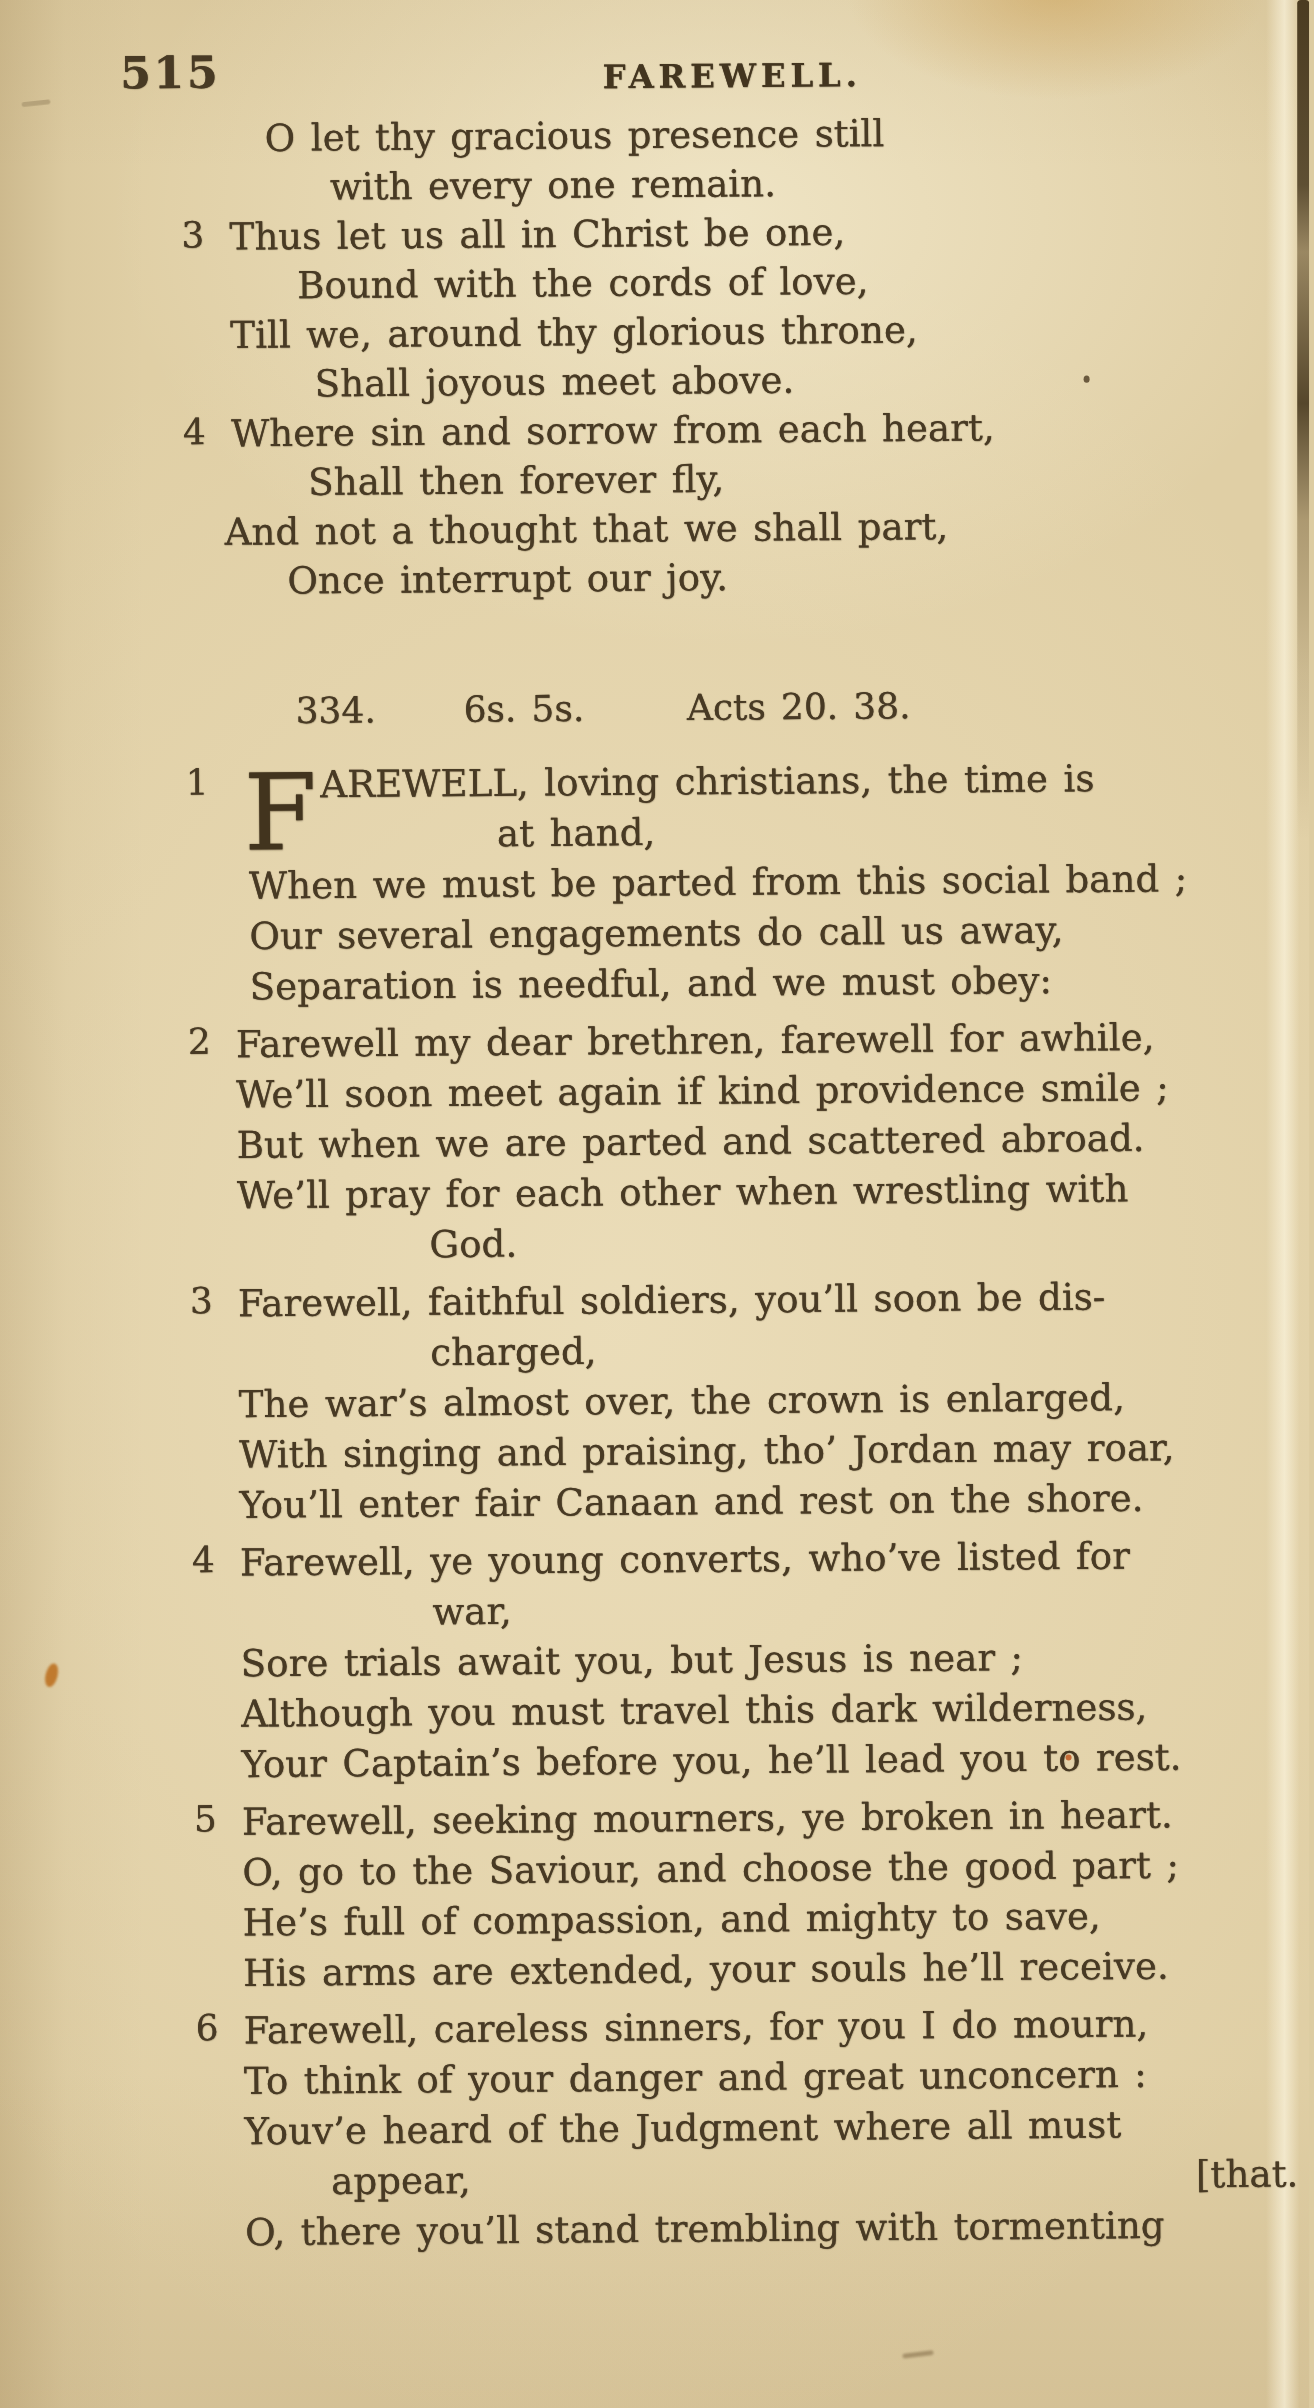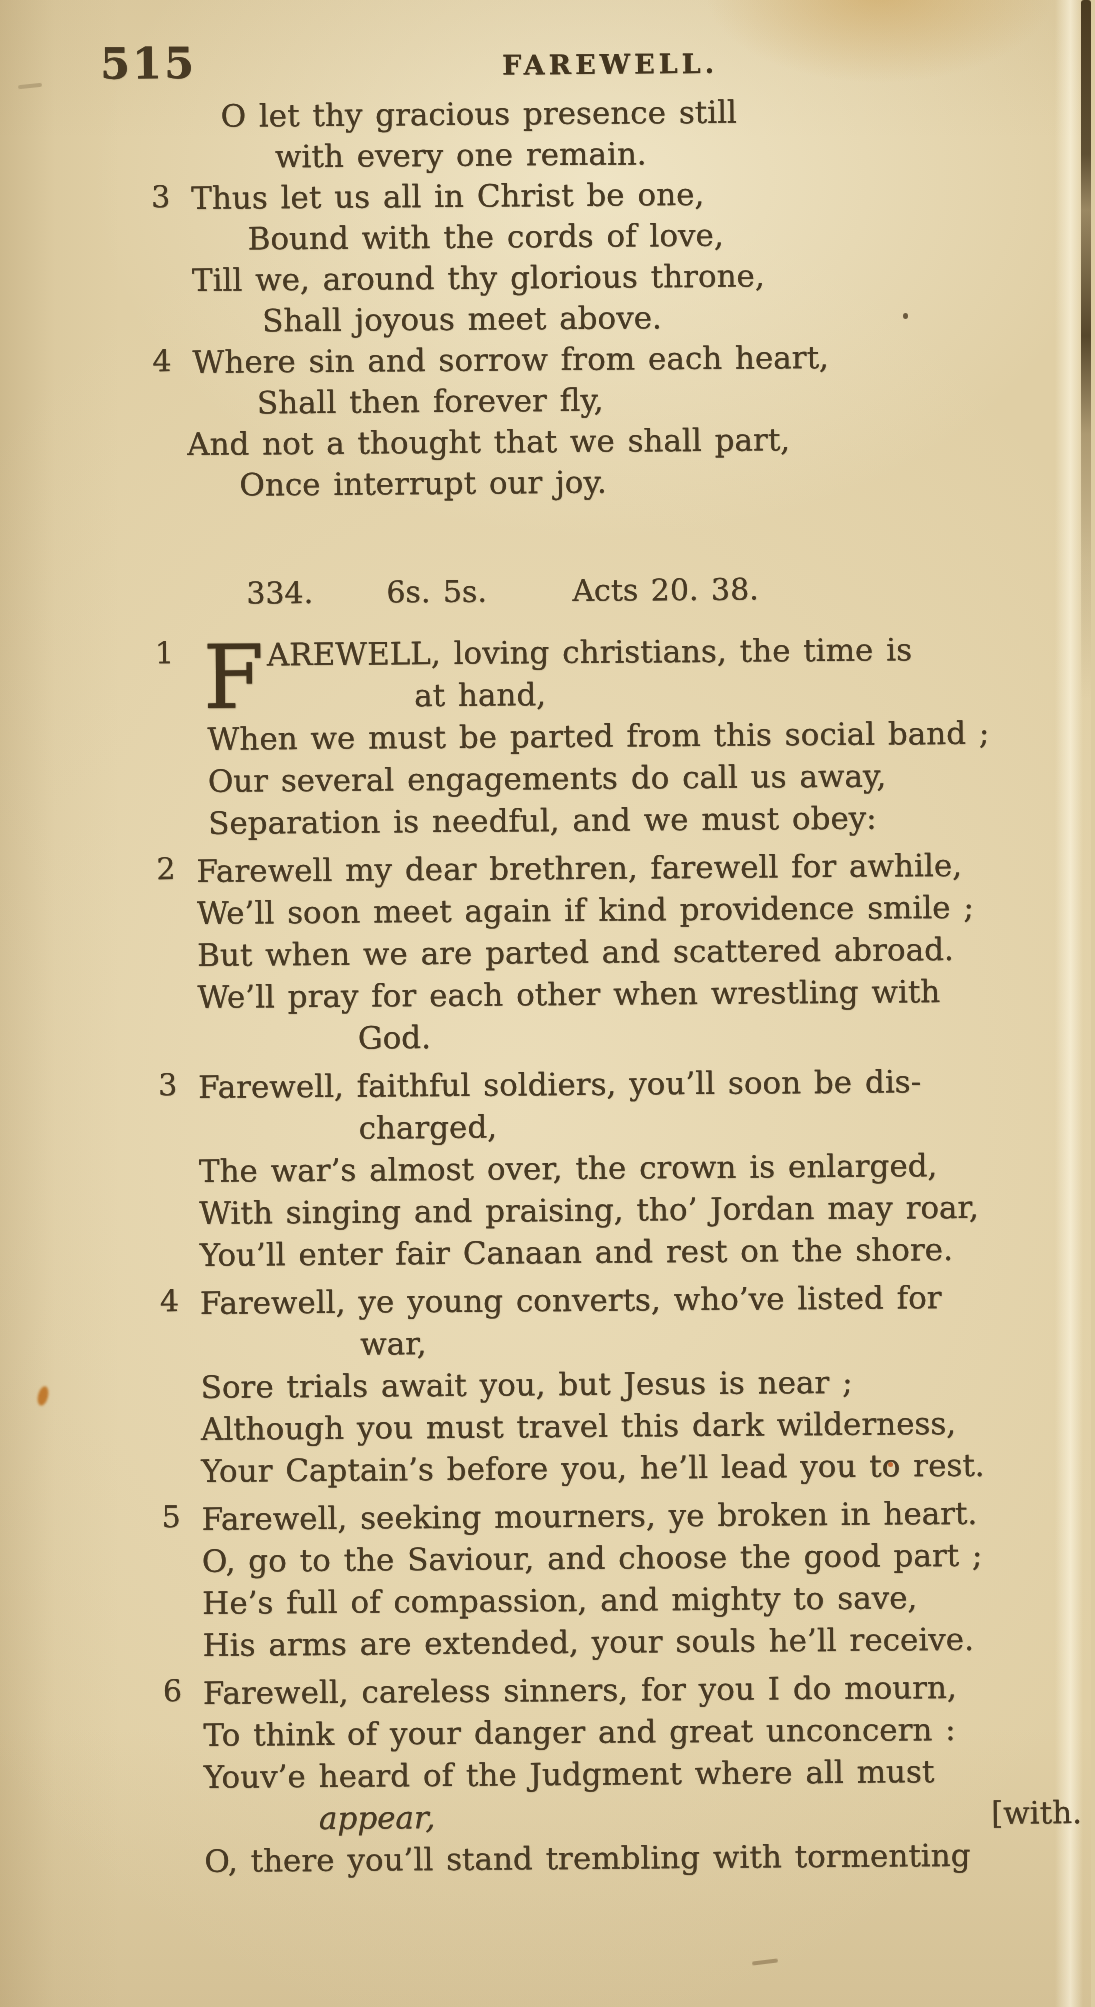--- a/index.html
+++ b/index.html
@@ -43,21 +43,21 @@
 
   .textblock{
     position:absolute;left:190px;top:40px;width:880px;
     transform:rotate(-0.45deg);
     transform-origin:0 0;
     font-size:31px;
     text-shadow:0 0 .6px rgba(72,58,36,.85), .4px .5px .9px rgba(72,58,36,.3);
     word-spacing:3px;
   }
   .header-row{position:relative;height:56px;}
-  .pagenum{position:absolute;left:-90px;top:-2px;font-size:43px;font-weight:bold;letter-spacing:2px;}
+  .pagenum{position:absolute;left:-90px;top:-2px;font-size:37px;font-weight:bold;letter-spacing:2px;}
   .running-head{position:absolute;left:312px;top:12px;font-size:27px;font-weight:bold;letter-spacing:4px;color:#43351f;}
 
   .line{line-height:41px;white-space:nowrap;}
   .main .line{line-height:42px;}
   .stanza{position:relative;}
   .num{position:absolute;left:-40px;top:1px;font-size:30px;}
   .main .stanza + .stanza{margin-top:6px;}
 
   
   .iA{margin-left:30px;}  .iB{margin-left:84px;}
@@ -72,21 +72,21 @@
   .meta-ref{position:absolute;left:378px;}
 
   .s1 .dropcap{
     position:absolute;left:8px;top:6px;
     font-size:88px;line-height:76px;font-weight:500;
     letter-spacing:0;color:#42341e;
     text-shadow:0 0 1px rgba(66,52,30,.9), .5px .8px 1.2px rgba(66,52,30,.35);
   }
   .s1 .first{margin-left:72px;}
   .split{display:flex;}
-  .split .hangword{margin-left:115px;font-style:italic;}
+  .split .hangword{margin-left:72px;}
   .split .bracket{margin-left:auto;margin-right:2px;}
 </style>
 </head>
 <body>
 
 <div class="page">
 
   <div class="edge-crease"></div>
   <div class="edge-line"></div>
   <div class="edge-strip"></div>
@@ -176,20 +176,20 @@
         <div class="line">His arms are extended, your souls he’ll receive.</div>
       </div>
 
       <div class="stanza">
         <span class="num">6</span>
         <div class="line">Farewell, careless sinners, for you I do mourn,</div>
         <div class="line">To think of your danger and great unconcern :</div>
         <div class="line">Youv’e heard of the Judgment where all must</div>
         <div class="line split">
           <span class="hangword">appear,</span>
-          <span class="bracket">[with.</span>
+          <span class="bracket">[that.</span>
         </div>
         <div class="line">O, there you’ll stand trembling with tormenting</div>
       </div>
     </section>
 
   </div>
 </div>
 
 </body></html>

